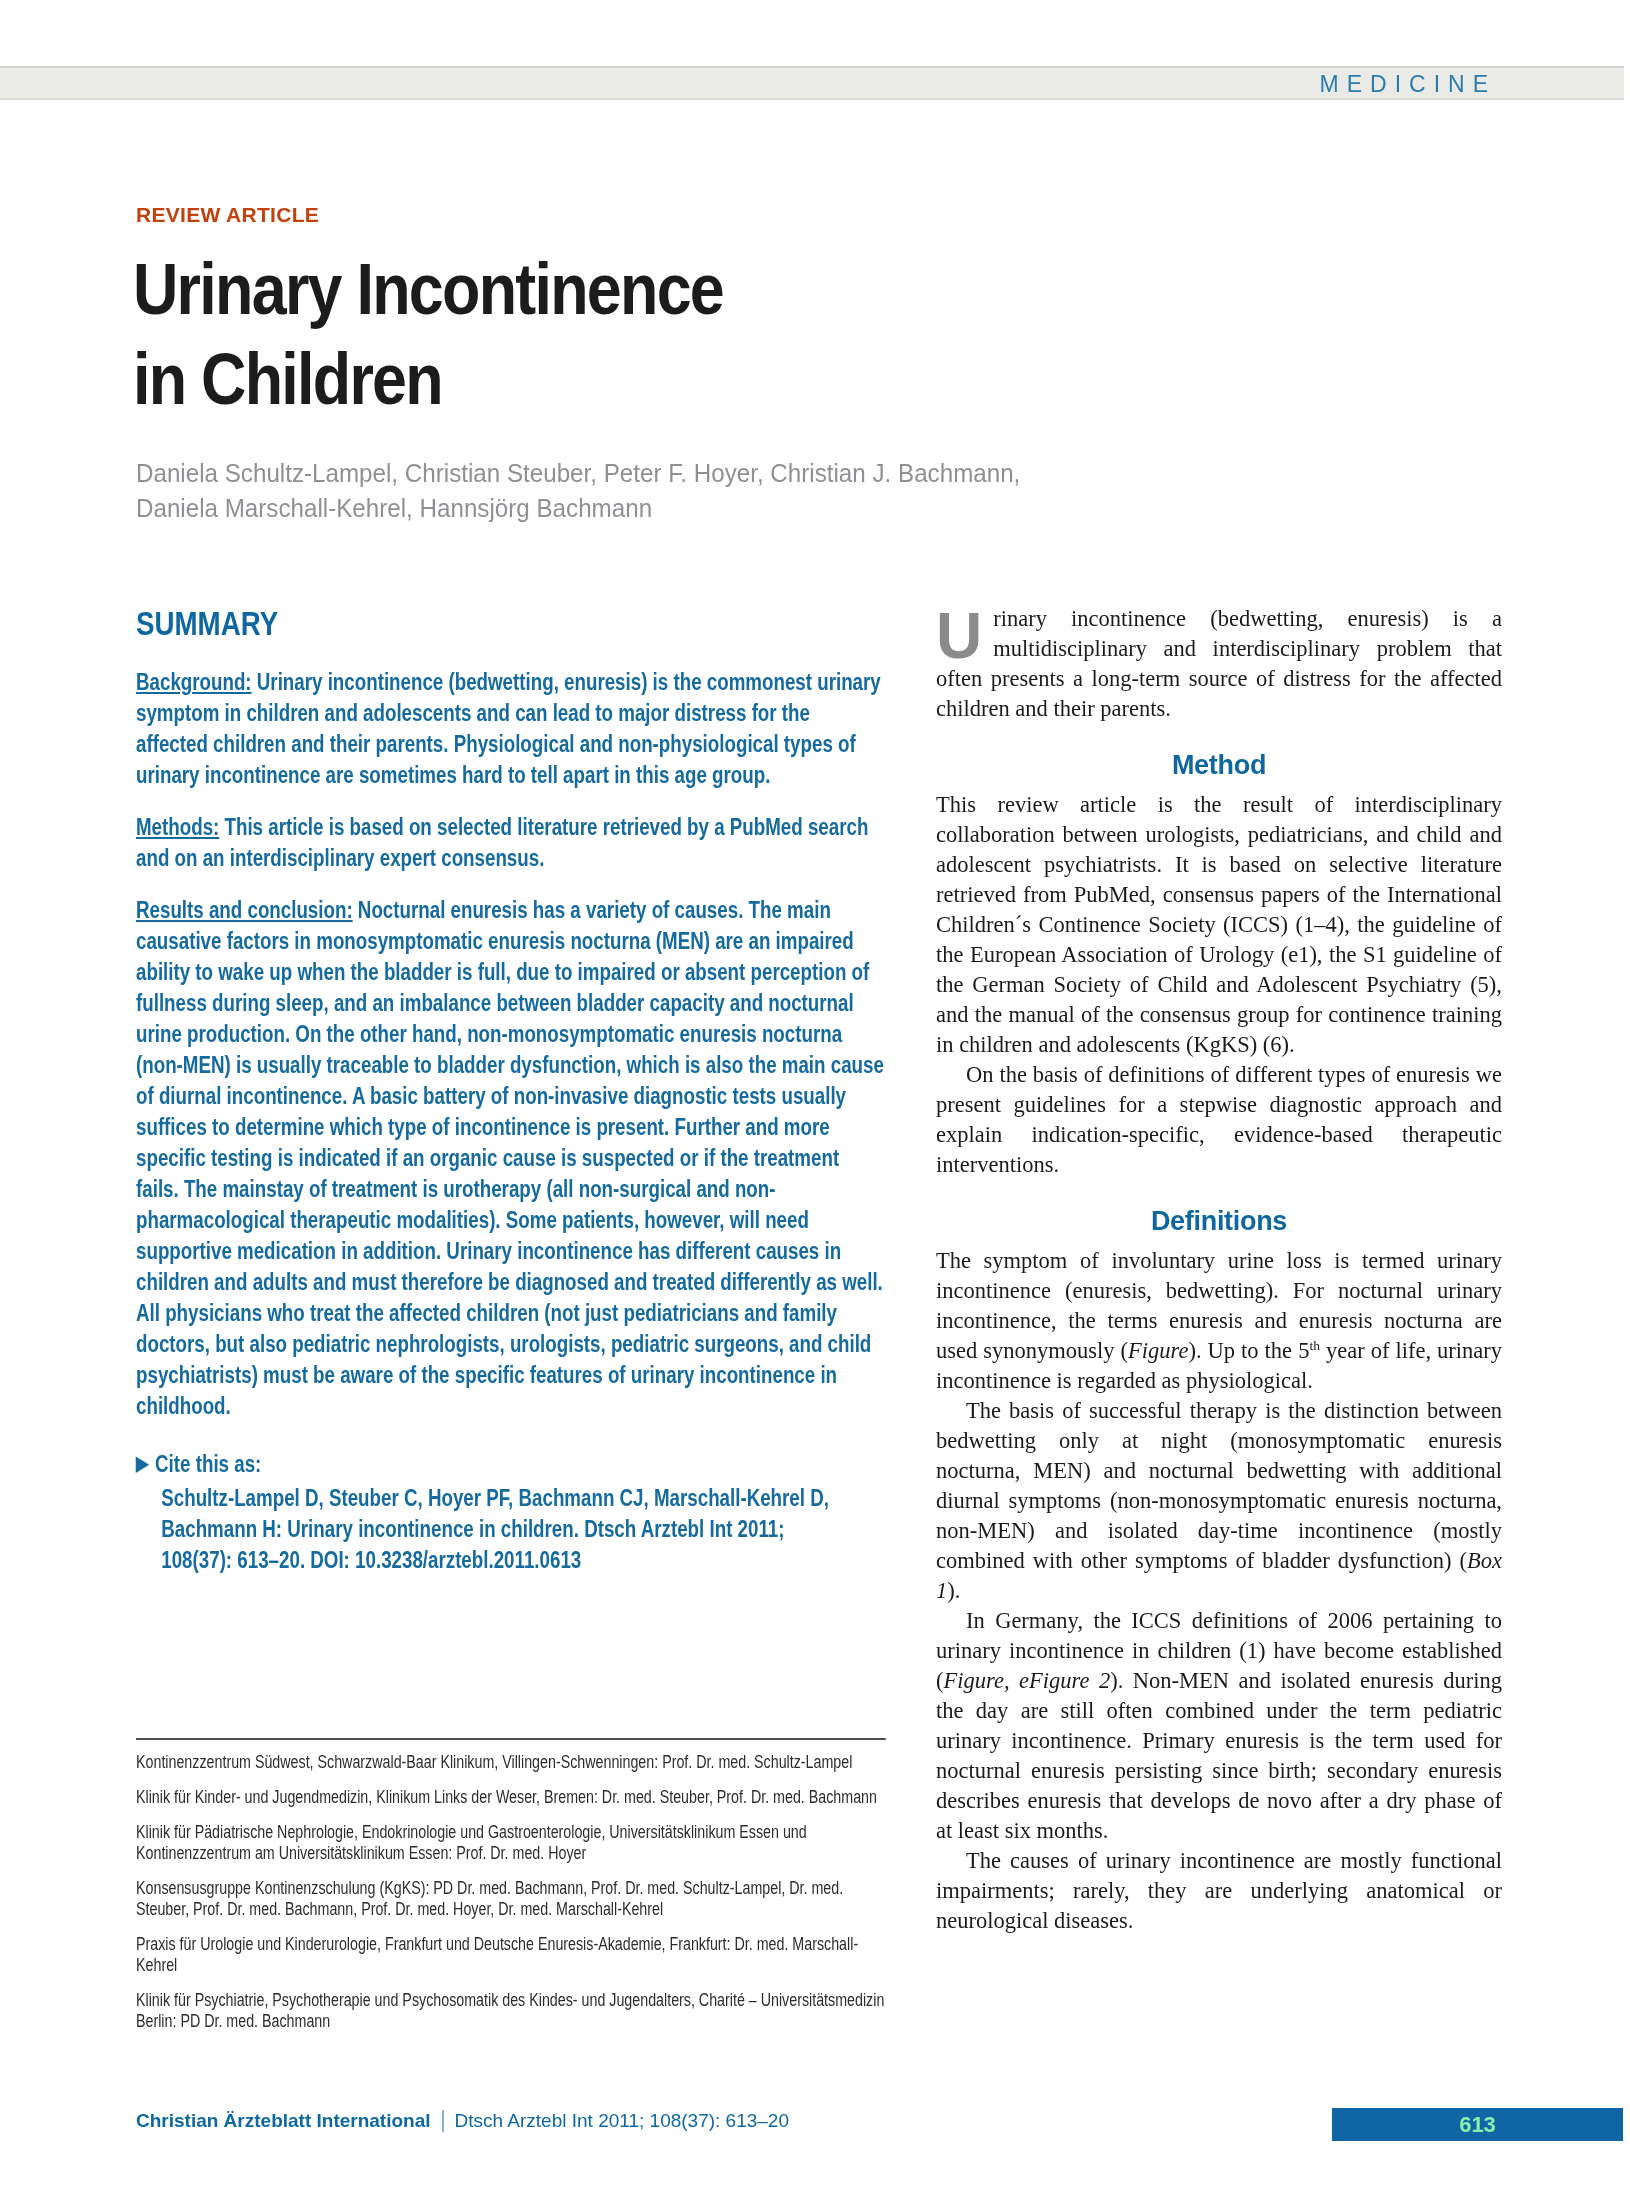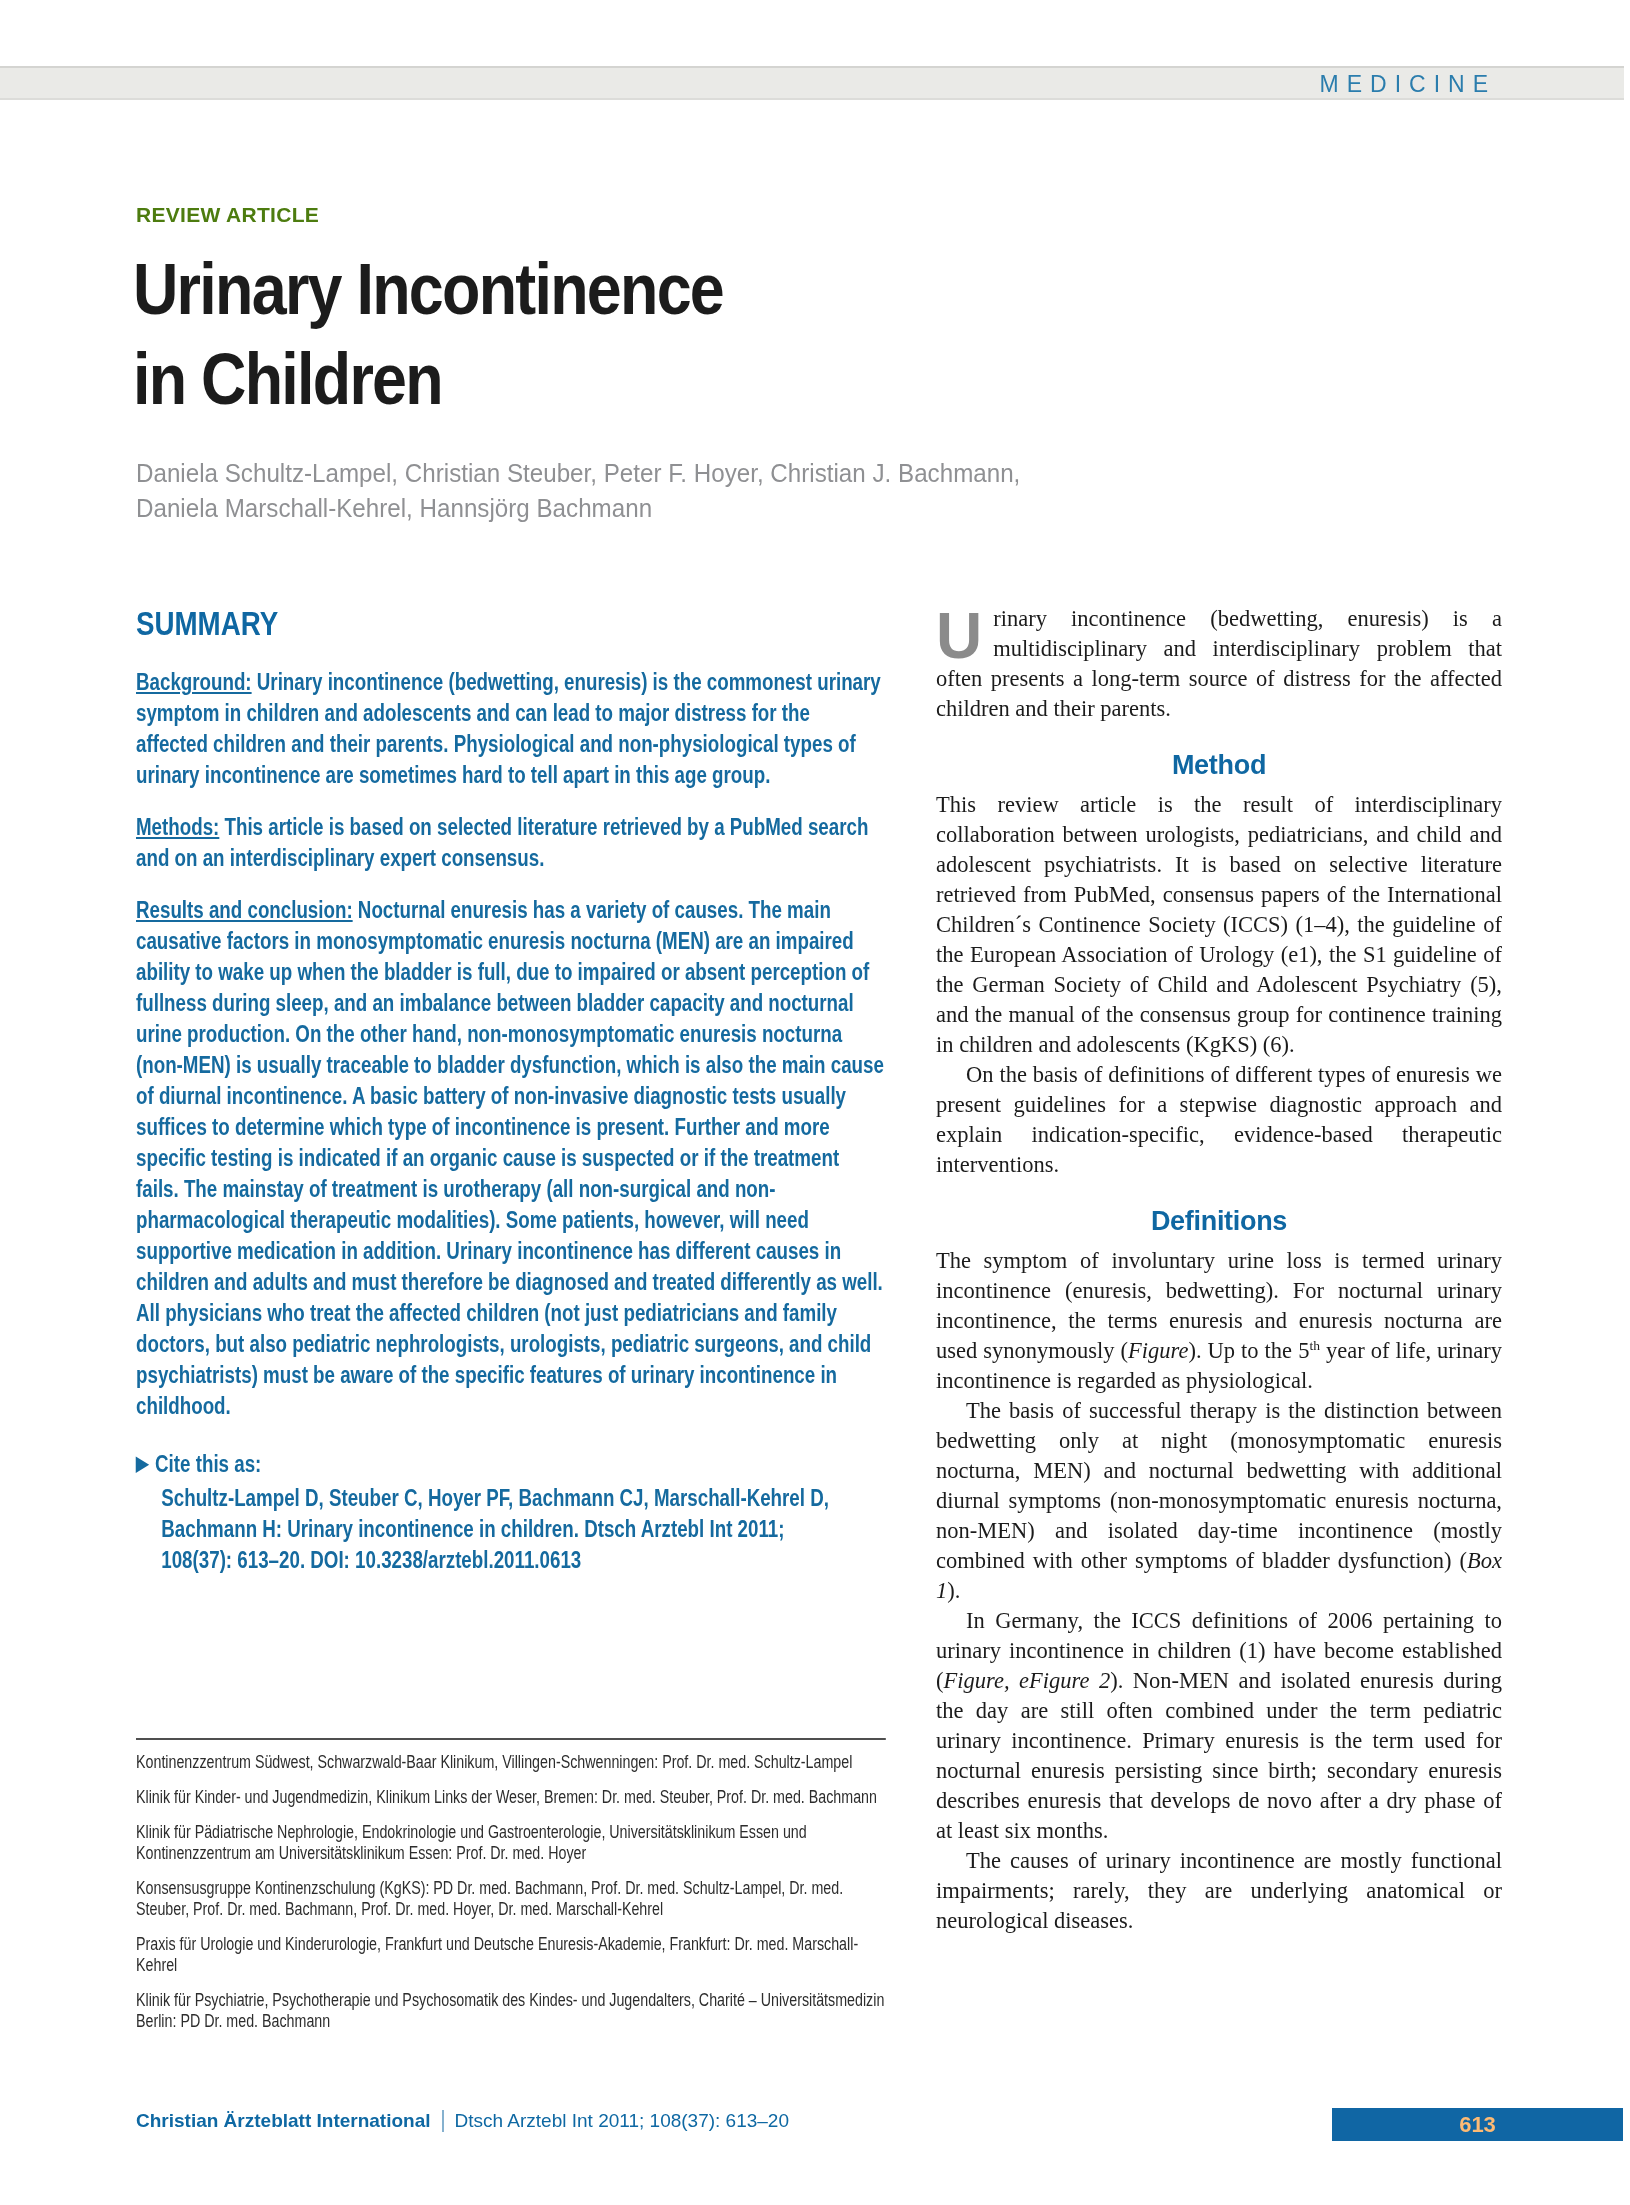--- a/index.html
+++ b/index.html
@@ -7,21 +7,21 @@
         font-family:"Liberation Sans",sans-serif;}
 
   
   .kicker-band{position:absolute;left:0;top:66px;width:1624px;height:34px;background:#eaeae7;
                border-top:2px solid #d4d4d1;border-bottom:2px solid #dcdcd9;box-sizing:border-box;}
   .kicker{position:absolute;right:128px;top:3px;font-size:23px;letter-spacing:8px;color:#2b7dad;
           font-weight:400;}
 
   
   .article-label{position:absolute;left:136px;top:203px;font-size:21px;font-weight:bold;
-                 color:#4d7c0f;letter-spacing:.3px;}
+                 color:#c2410c;letter-spacing:.3px;}
   .page-title{position:absolute;left:133px;top:244px;font-size:73px;line-height:90px;font-weight:bold;
               color:#1c1c1c;letter-spacing:-2px;transform:scaleX(.86);transform-origin:0 0;white-space:nowrap;}
   .authors{position:absolute;left:136px;top:456px;font-size:26px;line-height:35px;color:#8f9093;
            transform:scaleX(.93);transform-origin:0 0;white-space:nowrap;}
 
   
   .col-left{position:absolute;left:136px;top:604px;width:920px;transform:scaleX(.815);
             transform-origin:0 0;color:#156a9f;}
   .sum-h{font-size:34px;font-weight:bold;color:#0f67a2;margin:0 0 24px 0;letter-spacing:0;}
   .sum-p{font-size:23px;line-height:31px;font-weight:bold;margin:0 0 21px 0;text-align:left;}
@@ -47,21 +47,21 @@
            line-height:50px;color:#8b8b8b;margin:7px 11px 0 0;}
   .col-right i{font-style:italic;}
   .col-right sup{font-size:.6em;line-height:0;}
 
   
   .footer{position:absolute;left:136px;top:2110px;font-size:19px;color:#0e68a3;white-space:nowrap;}
   .f-journal{font-weight:bold;}
   .f-sep{display:inline-block;width:2px;height:22px;background:#86b1cf;margin:0 11px;
          vertical-align:-5px;}
   .pagenum-box{position:absolute;left:1332px;top:2108px;width:291px;height:33px;background:#1066a4;
-               color:#fdba74;font-weight:bold;font-size:22px;text-align:center;line-height:33px;}
+               color:#86efac;font-weight:bold;font-size:22px;text-align:center;line-height:33px;}
 </style>
 </head>
 <body>
 
 <div class="page">
 
   <div class="kicker-band">
     <span class="kicker">MEDICINE</span>
   </div>
 

